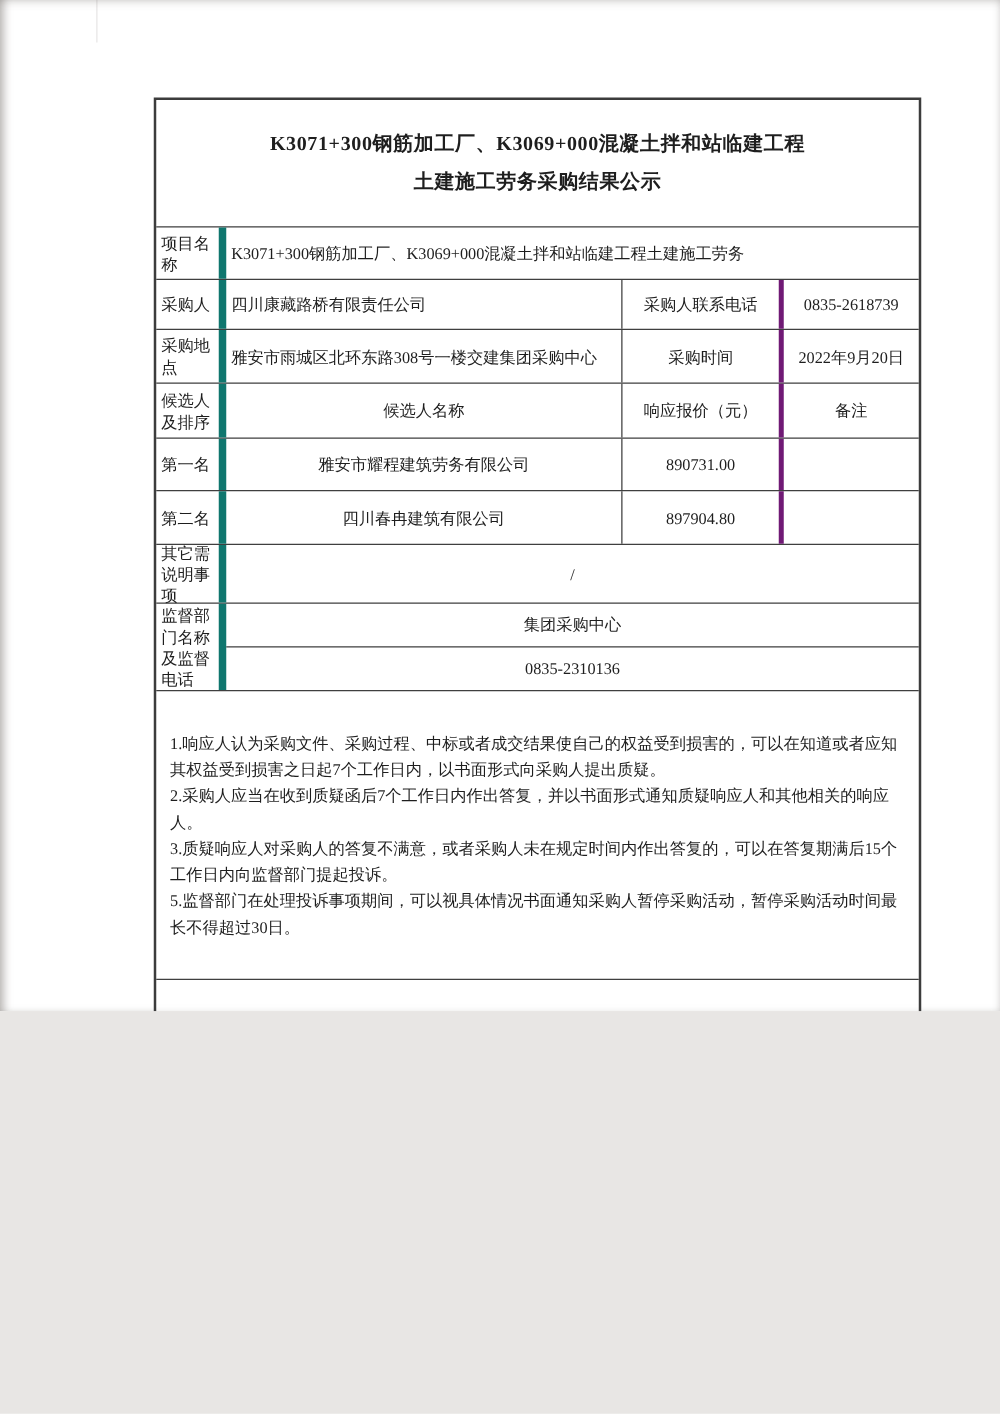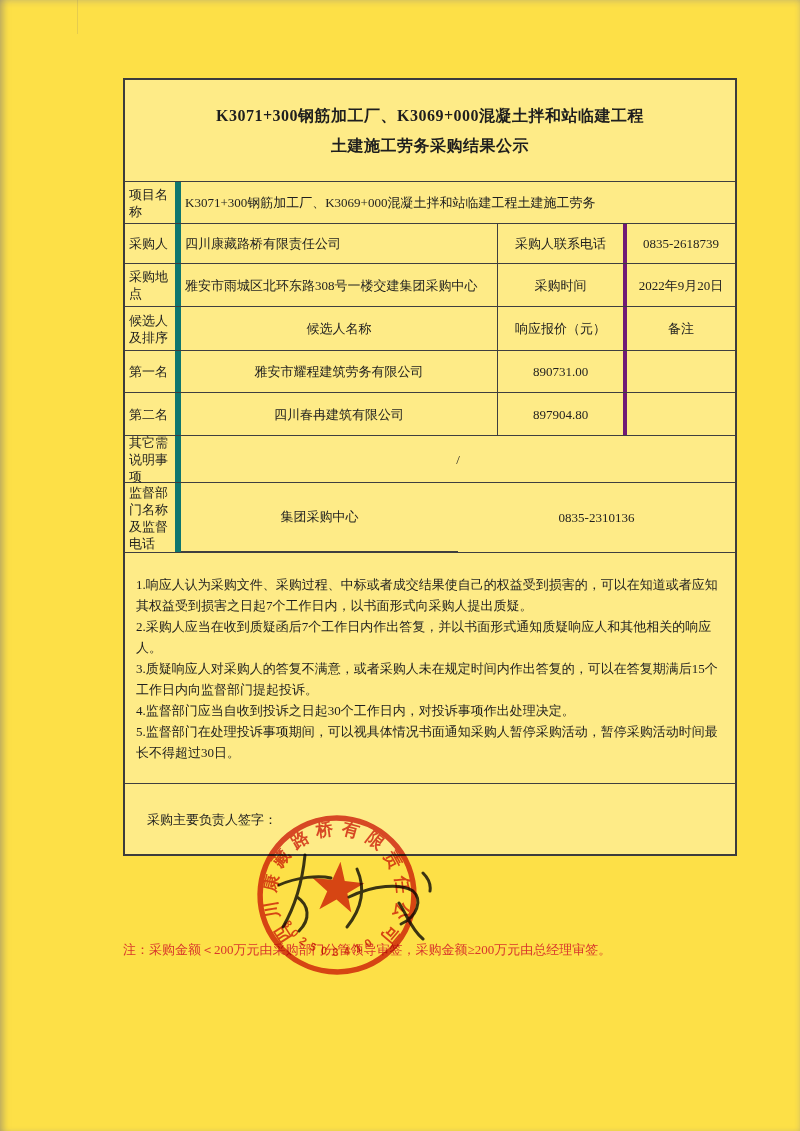--- a/index.html
+++ b/index.html
@@ -1,20 +1,20 @@
 <!DOCTYPE html>
 <html><head>
 <meta charset="utf-8">
 <style>
   html,body{margin:0;padding:0;background:#e8e6e4;}
   .page{
     position:relative;
-    width:800px;height:1131px;
+    width:800px;height:809px;
     margin:0 auto;
-    background:#fde047;
+    background:#ffffff;
     box-shadow:inset 9px 0 7px -6px rgba(125,120,116,.55),
                inset 0 7px 7px -6px rgba(150,146,142,.45),
                inset -5px 0 5px -4px rgba(150,146,142,.30),
                inset 0 -4px 5px -4px rgba(150,146,142,.25);
     font-family:"Liberation Serif","DejaVu Serif",serif;
     color:#1e1e1e;
     overflow:hidden;
   }
   .crease{position:absolute;left:77px;top:0;width:1px;height:34px;background:rgba(120,115,110,.18);}
   
@@ -41,21 +41,21 @@
   .h-candhead{height:44px;}
   .h-c1{height:42px;}
   .h-c2{height:43px;}
   .h-c3{height:38px;}
   .h-other{height:47px;}
   .h-superv{height:70px;}
   .h-complaint{height:231px;}
   .h-sign{height:70px;}
   .title-cell{flex:1;flex-direction:column;justify-content:center;text-align:center;
     font-size:16px;font-weight:bold;line-height:30px;letter-spacing:.5px;}
-  .superv-right{flex:1;display:flex;flex-direction:row;}
+  .superv-right{flex:1;display:flex;flex-direction:column;}
   .superv-right .sub{flex:1;display:flex;align-items:center;justify-content:center;text-align:center;font-size:13px;box-sizing:border-box;}
   .superv-right .sub.first{border-bottom:1px solid #3f3f3f;}
   .label-center{justify-content:center;}
   .complaint-text{display:block;font-size:13px;line-height:21px;padding:10px 8px 10px 7px;align-self:center;}
   .complaint-text p{margin:0;}
   .sign-cell{flex:1;padding-left:22px;font-size:13px;}
   
   .footnote{
     position:absolute;left:123px;top:941px;width:616px;
     font-size:13px;line-height:18px;color:#d8352c;
@@ -133,21 +133,20 @@
         <div class="sub">0835-2310136</div>
       </div>
     </div>
 
     <div class="trow h-complaint">
       <div class="cell c2">
         <div class="complaint-text">
           <p>1.响应人认为采购文件、采购过程、中标或者成交结果使自己的权益受到损害的，可以在知道或者应知其权益受到损害之日起7个工作日内，以书面形式向采购人提出质疑。</p>
           <p>2.采购人应当在收到质疑函后7个工作日内作出答复，并以书面形式通知质疑响应人和其他相关的响应人。</p>
           <p>3.质疑响应人对采购人的答复不满意，或者采购人未在规定时间内作出答复的，可以在答复期满后15个工作日内向监督部门提起投诉。</p>
-          <p>4.监督部门应当自收到投诉之日起30个工作日内，对投诉事项作出处理决定。</p>
           <p>5.监督部门在处理投诉事项期间，可以视具体情况书面通知采购人暂停采购活动，暂停采购活动时间最长不得超过30日。</p>
         </div>
       </div>
     </div>
 
     <div class="trow h-sign">
       <div class="cell sign-cell">采购主要负责人签字：</div>
     </div>
 
   </div>

